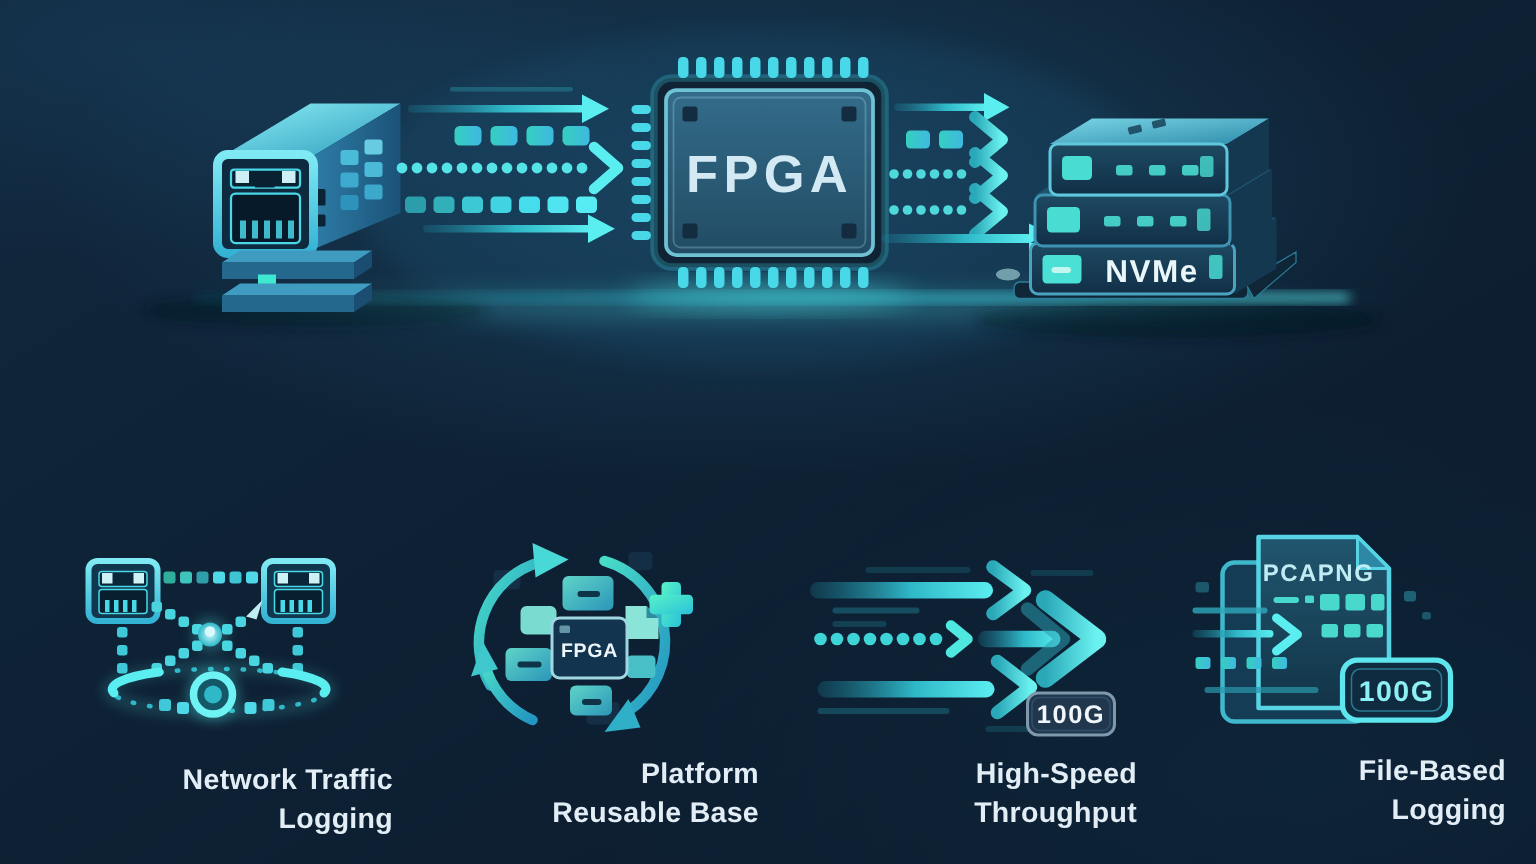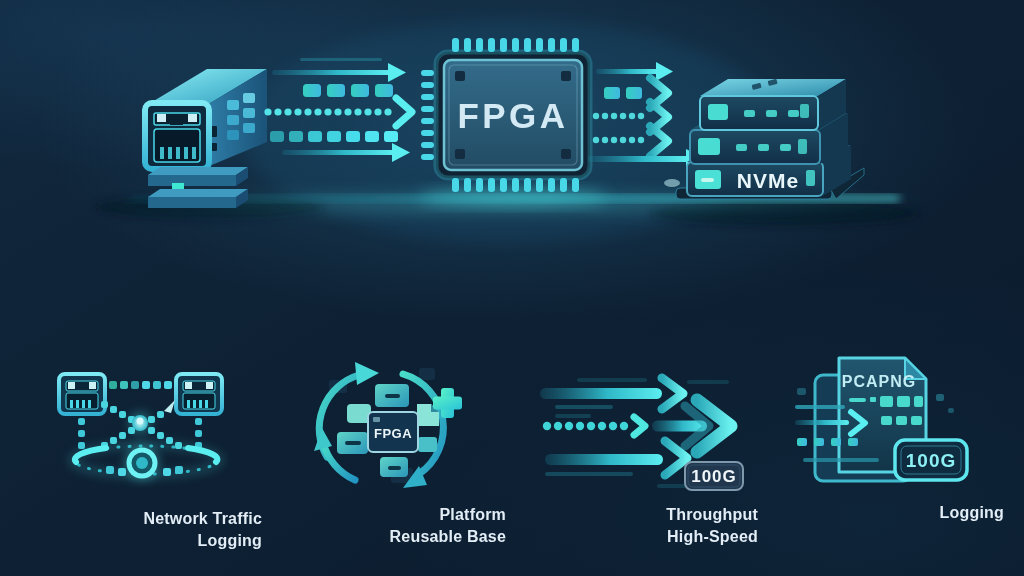--- a/index.html
+++ b/index.html
@@ -9,21 +9,21 @@
     background:
       radial-gradient(ellipse 720px 300px at 50% 22%, rgba(47,123,165,.32), rgba(47,123,165,0) 66%),
       radial-gradient(ellipse 520px 220px at 10% 6%, rgba(32,86,126,.28), rgba(32,86,126,0) 62%),
       radial-gradient(ellipse 700px 360px at 85% 90%, rgba(16,44,66,.5), rgba(16,44,66,0) 70%),
       linear-gradient(148deg, #11283e 0%, #0e2134 46%, #0b1a2c 100%);
   }
   .top-scene { position:absolute; top:0; left:0; }
   .feature { position:absolute; width:232px; text-align:right; }
   .feature svg { display:block; margin:0 auto; }
   .feature-label {
-    margin-top:2px; color:#e2edf6; font-size:16px; font-weight:700;
+    margin-top:2px; color:#e2edf6; font-size:19px; font-weight:700;
     line-height:1.38; letter-spacing:.2px;
   }
   .feature-label span { display:block; }
   svg text { font-family:"Liberation Sans", sans-serif; }
 </style>
 </head>
 <body>
 
 <div class="stage">
 
@@ -471,22 +471,22 @@
       <rect x="8" y="82" width="118" height="11" rx="5.5" fill="url(#gCyanH)"></rect>
       <polyline points="128,69 150,86 128,103" fill="none" stroke="url(#gCyanH2)" stroke-width="9" stroke-linecap="round" stroke-linejoin="round"></polyline>
 
       <g>
         <rect x="148" y="90" width="58" height="28" rx="7" fill="#20374d" stroke="#7e98ac" stroke-width="2"></rect>
         <rect x="151" y="93" width="52" height="22" rx="5" fill="none" stroke="#31506b" stroke-width="1"></rect>
         <text x="177" y="110" text-anchor="middle" font-size="17" font-weight="bold" fill="#f0f6fa" letter-spacing="1">100G</text>
       </g>
     </svg>
     <div class="feature-label">
+      <span>High-Speed</span>
       <span>Throughput</span>
-      <span>High-Speed</span>
     </div>
   </div>
 
   <div class="feature" style="left:772px; top:350px;">
     <svg width="190" height="150" viewBox="0 0 190 150">
 
       <g fill="#2a8ca0">
         <rect x="143" y="44" width="8" height="7" rx="2" opacity=".6"></rect>
         <rect x="155" y="58" width="6" height="5" rx="2" opacity=".5"></rect>
         <rect x="4" y="38" width="9" height="7" rx="2" opacity=".5"></rect>
@@ -521,17 +521,18 @@
         <rect x="10" y="108" width="76" height="4" rx="2" fill="#2a98ac" opacity=".7"></rect>
       </g>
 
       <g>
         <rect x="102" y="90" width="72" height="40" rx="10" fill="#0e2b40" stroke="#5ee6ee" stroke-width="3.5"></rect>
         <rect x="108" y="96" width="60" height="28" rx="6" fill="none" stroke="#2c7a92" stroke-width="1"></rect>
         <text x="138" y="117" text-anchor="middle" font-size="19" font-weight="bold" fill="#8df0f4" letter-spacing="1">100G</text>
       </g>
     </svg>
     <div class="feature-label">
+      <span>File-Based</span>
       <span>Logging</span>
     </div>
   </div>
 
 </div>
 
 </body></html>

